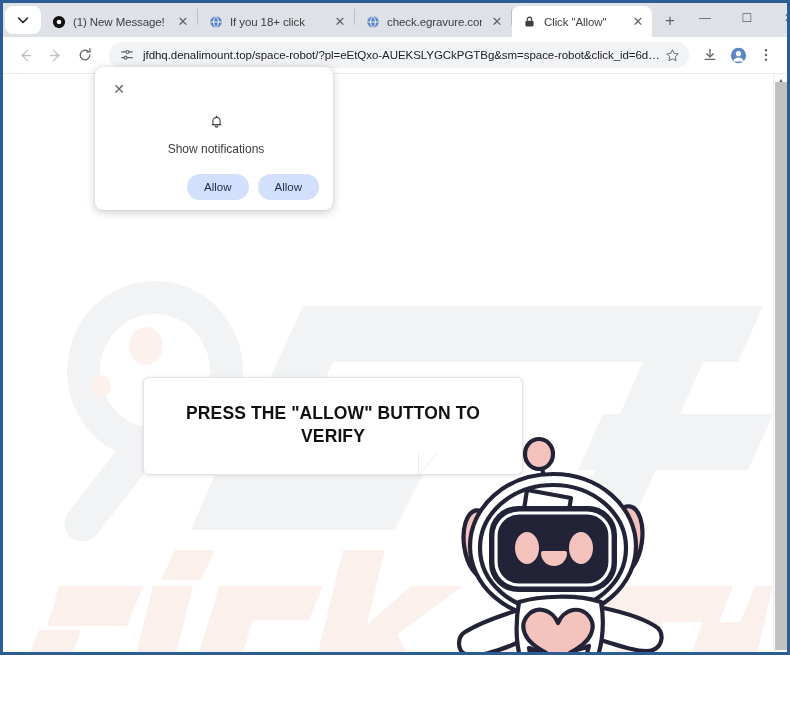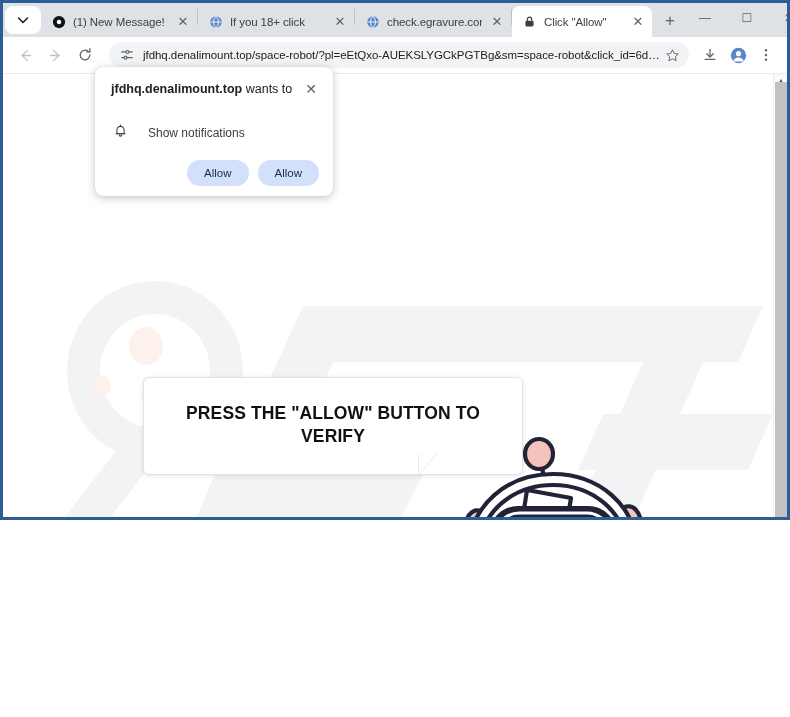--- a/index.html
+++ b/index.html
@@ -9,21 +9,21 @@
     height: 717px;
     overflow: hidden;
     font-family: "Liberation Sans", sans-serif;
     background: #ffffff;
   }
 
   
   #window-frame {
     position: absolute;
     left: 0; top: 0;
-    width: 790px; height: 520px;
+    width: 790px; height: 655px;
     border: 3px solid #2c5d96;
     background: #5eead4;
     overflow: hidden;
   }
 
   
   #tab-strip {
     position: absolute;
     left: 0; top: 0;
     width: 784px; height: 34px;
@@ -259,23 +259,24 @@
     flex: 0 0 auto;
     color: #5f6368;
     font-size: 14px;
     line-height: 14px;
     text-align: center;
     margin-top: 1px;
   }
   #perm-row {
     display: flex;
     align-items: center;
-    gap: 20px;
-    margin-top: 25px;
+    gap: 9px;
+    margin-top: 16px;
     padding-left: 2px;
+    flex-direction: column;
   }
   #perm-row-label { font-size: 12px; color: #3c4043; }
   #perm-actions {
     display: flex;
     justify-content: flex-end;
     gap: 9px;
     margin-top: 18px;
     align-items: flex-end;
   }
   .perm-btn {
@@ -574,23 +575,20 @@
   </div>
 
   <div id="scrollbar-track">
     <div id="scroll-up-arrow">▲</div>
     <div id="scrollbar-thumb"></div>
     <div id="scroll-down-arrow">▼</div>
   </div>
 
   <div id="perm-dialog">
     <div id="perm-header">
-      <div id="perm-title">
-        <span id="perm-origin">jfdhq.denalimount.top</span><span> wants to</span>
-      </div>
       <div id="perm-close">✕</div>
     </div>
 
     <div id="perm-row">
       <span>
         <svg viewBox="0 0 20 20" width="15" height="15">
           <path d="M10 2.6 V4" stroke="#3c4043" stroke-width="1.4" stroke-linecap="round"></path>
           <path d="M5.2 14.4 V9.3 a4.8 4.8 0 0 1 9.6 0 v5.1 Z" stroke="#3c4043" stroke-width="1.4" fill="none" stroke-linejoin="round"></path>
           <path d="M4 14.4 H16" stroke="#3c4043" stroke-width="1.4" stroke-linecap="round"></path>
           <path d="M8.4 16.4 a1.7 1.7 0 0 0 3.2 0" stroke="#3c4043" stroke-width="1.4" fill="none" stroke-linecap="round"></path>

